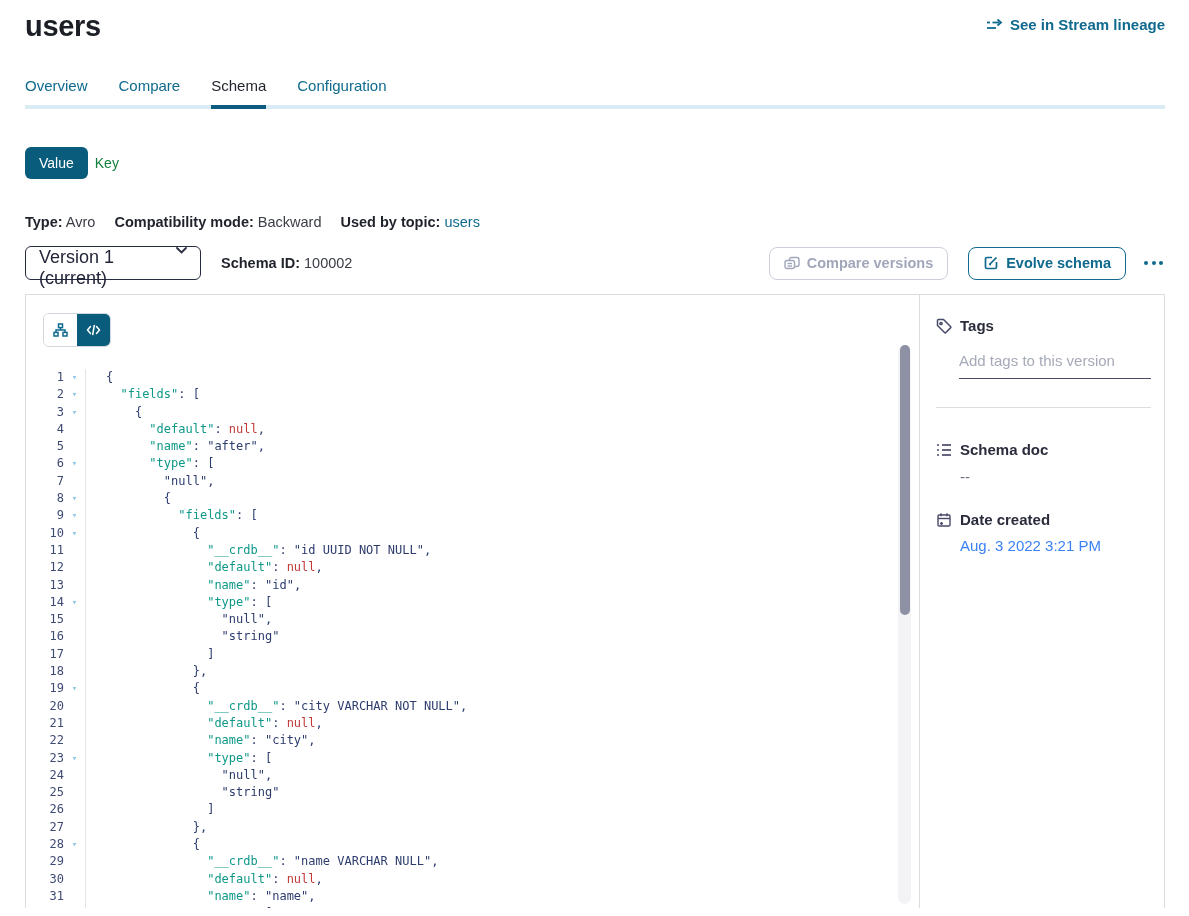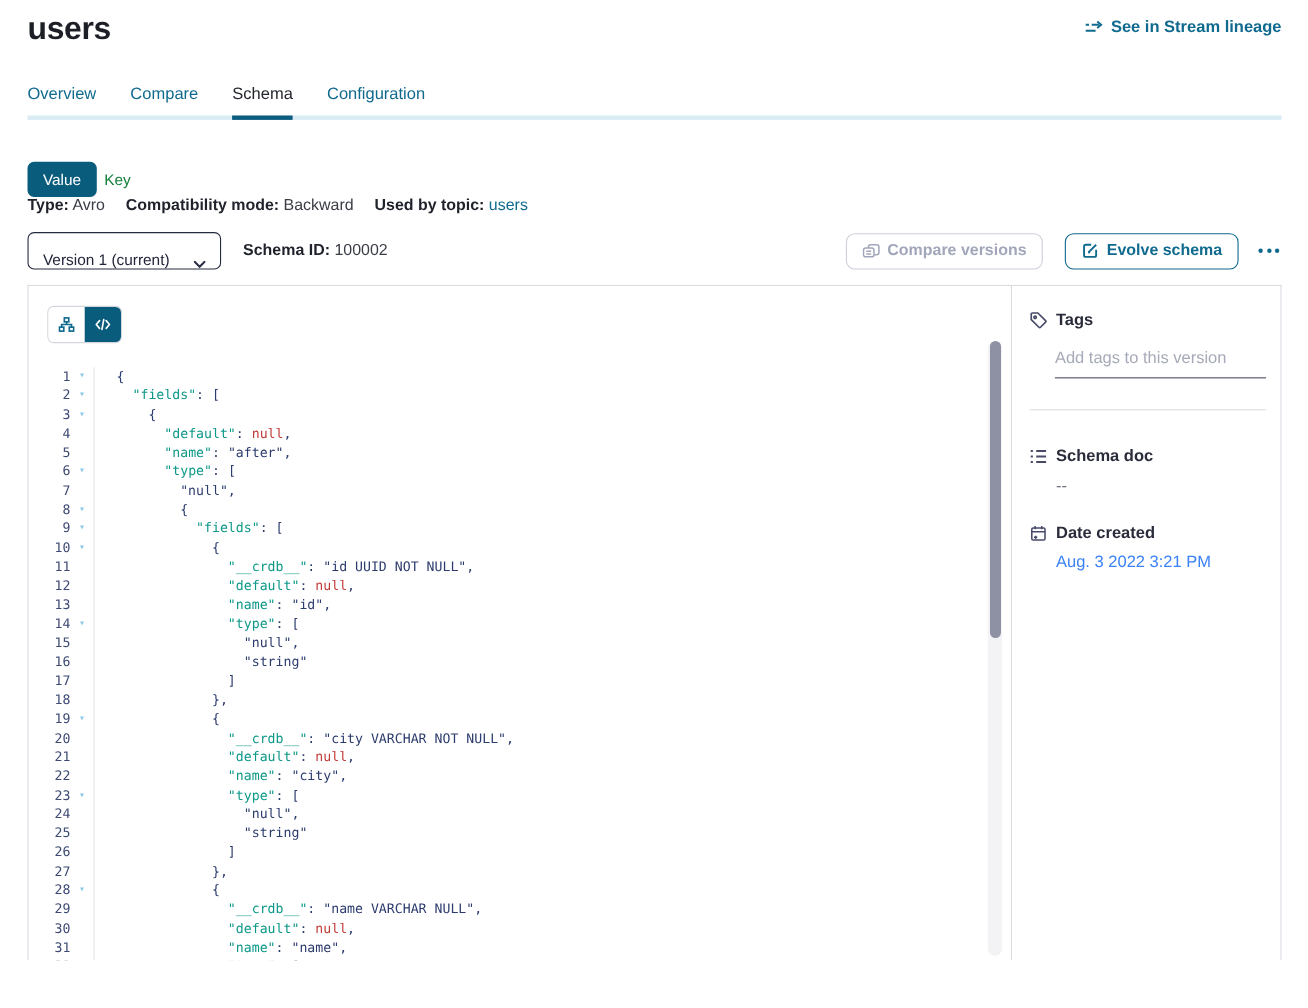--- a/index.html
+++ b/index.html
@@ -22,30 +22,30 @@
   .tab.active::after { content:""; position:absolute; left:0; right:0; bottom:-4px; height:4px; background:#0d5c7f; z-index:2; }
   .tabs-track { height:4px; background:#d9ecf4; }
 
   
   .vk-row { margin-top:38px; display:flex; align-items:center; }
   .btn-value { background:#0a5c7c; color:#ffffff; border:none; border-radius:6px; font-size:14px;
                font-weight:500; padding:8px 14px; cursor:pointer; font-family:inherit; }
   .btn-key { background:none; border:none; color:#15803d; font-size:14px; margin-left:7px; cursor:pointer; font-family:inherit; }
 
   
-  .meta-row { font-size:14.5px; color:#3a3d45; display:flex; }
+  .meta-row { margin-top:35px; font-size:14.5px; color:#3a3d45; display:flex; }
   .meta-item { margin-right:19px; }
   .meta-label { font-weight:700; color:#1f222b; }
   .meta-link { color:#0f6a8e; cursor:pointer; }
 
   
   .toolbar { margin-top:16px; display:flex; align-items:center; }
   .version-select { width:176px; height:34px; border:1.5px solid #262b3f; border-radius:6px;
-                    display:flex; align-items:flex-end; justify-content:space-between; padding:0 13px;
-                    font-size:14px; color:#23263a; cursor:pointer; background:#fff; }
+                    display:flex; align-items:flex-start; justify-content:space-between; padding:0 13px;
+                    font-size:18px; color:#23263a; cursor:pointer; background:#fff; }
   .schema-id { margin-left:20px; font-size:14.5px; color:#3a3d45; }
   .toolbar-spacer { flex:1; }
   .btn-outline { display:flex; align-items:center; gap:7px; height:33px; padding:0 14px;
                  border-radius:8px; background:#fff; font-size:14.5px; cursor:pointer; font-family:inherit; }
   .btn-compare { border:1px solid #ccd0d9; color:#a2a6ba; font-weight:600; }
   .btn-evolve  { border:1px solid #0f6a8e; color:#0f6a8e; font-weight:700; margin-left:20px; }
   .more-btn { display:flex; align-items:center; gap:3.5px; margin-left:16px; background:none; border:none;
               padding:6px 2px; cursor:pointer; }
   .more-btn i { width:4px; height:4px; border-radius:50%; background:#0f6a8e; display:block; }
 

